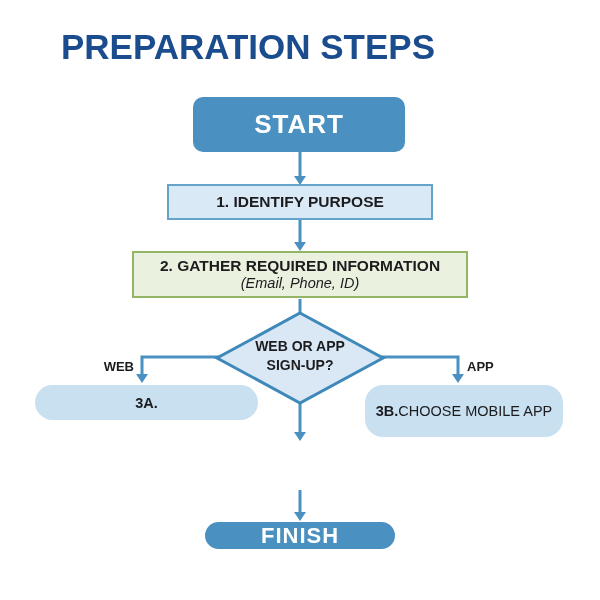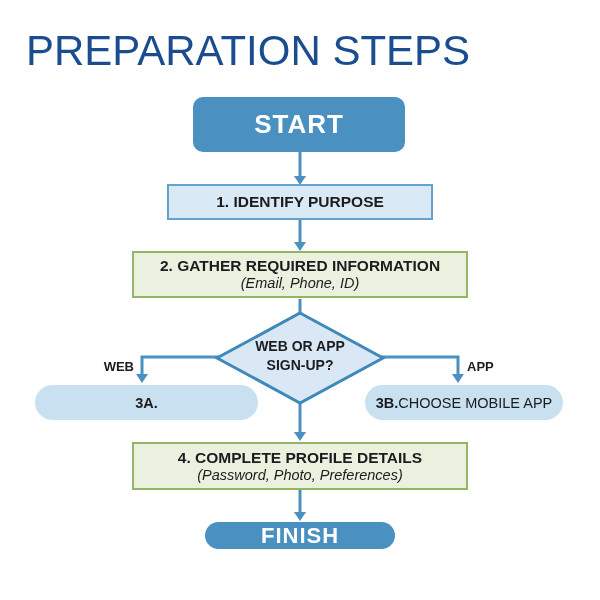--- a/index.html
+++ b/index.html
@@ -2,21 +2,21 @@
 <html style="--title: #1b4d8e; --node-blue: #4a90c1; --node-blue-light-fill: #d9e9f5; --node-blue-light-border: #66a3cc; --node-green-fill: #eaf1de; --node-green-border: #94b566; --diamond-fill: #d9e8f4; --diamond-border: #3f88ba; --pill-fill: #c9e0f1; --arrow: #4a90c1; --text-dark: #1c1c1e; --text-light: #ffffff;"><head>
 <meta charset="utf-8">
 <style>
   html,body{margin:0;padding:0;background:#fff;}
   .stage{
     position:relative;width:600px;height:600px;background:#ffffff;
     font-family:"Liberation Sans",sans-serif;overflow:hidden;
   }
   .title{
     position:absolute;top:27px;left:0;width:496px;text-align:center;
-    font-size:42px;font-weight:normal;color:var(--title,#1b4d8e);
+    font-size:35px;font-weight:bold;color:var(--title,#1b4d8e);
     letter-spacing:0px;margin:0;
   }
   svg.connectors{position:absolute;left:0;top:0;}
   .c-line{stroke:var(--arrow,#4a90c1);stroke-width:3;fill:none;}
   .c-head{fill:var(--arrow,#4a90c1);stroke:none;}
   .diamond-shape{fill:var(--diamond-fill,#d9e8f4);stroke:var(--diamond-border,#3f88ba);stroke-width:3;}
   .node{
     position:absolute;display:flex;align-items:center;justify-content:center;
     box-sizing:border-box;text-align:center;color:var(--text-dark,#1c1c1e);
   }
@@ -41,21 +41,21 @@
   .green-box .main{font-weight:bold;font-size:15.5px;line-height:18px;}
   .green-box .sub{font-size:14.5px;line-height:17px;font-style:italic;}
   .decision-label{
     position:absolute;left:220px;top:337px;width:160px;text-align:center;
     font-weight:bold;font-size:14px;line-height:19px;color:var(--text-dark,#1c1c1e);
   }
   .pill{
     background:var(--pill-fill,#c9e0f1);border-radius:18px;font-size:14.5px;
   }
   .pill3a{left:35px;top:385px;width:223px;height:35px;}
-  .pill3b{left:365px;top:385px;width:198px;height:35px;}
+  .pill3b{left:365px;top:385px;width:198px;height:52px;}
   .prefix{font-weight:bold;}
   .finish{
     left:205px;top:522px;width:190px;height:27px;
     background:var(--node-blue,#4a90c1);border-radius:22px;
     color:var(--text-light,#fff);font-size:22px;font-weight:bold;letter-spacing:1px;
   }
   .branch-label{
     position:absolute;font-size:13px;font-weight:bold;color:var(--text-dark,#1c1c1e);
   }
   .web-label{left:96px;top:359px;width:38px;text-align:right;}
@@ -116,22 +116,18 @@
 
   <div class="node pill pill3a">
     <span class="prefix">3A.</span>
   </div>
 
   <div class="node pill pill3b">
     <span class="prefix">3B.</span>
     <span> CHOOSE MOBILE APP</span>
   </div>
 
-  <div class="node green-box step4">
-    <span class="main">4. COMPLETE PROFILE DETAILS</span>
-    <span class="sub">(Password, Photo, Preferences)</span>
-  </div>
 
   <div class="node finish">
     <span>FINISH</span>
   </div>
 
 </div>
 
 </body></html>

